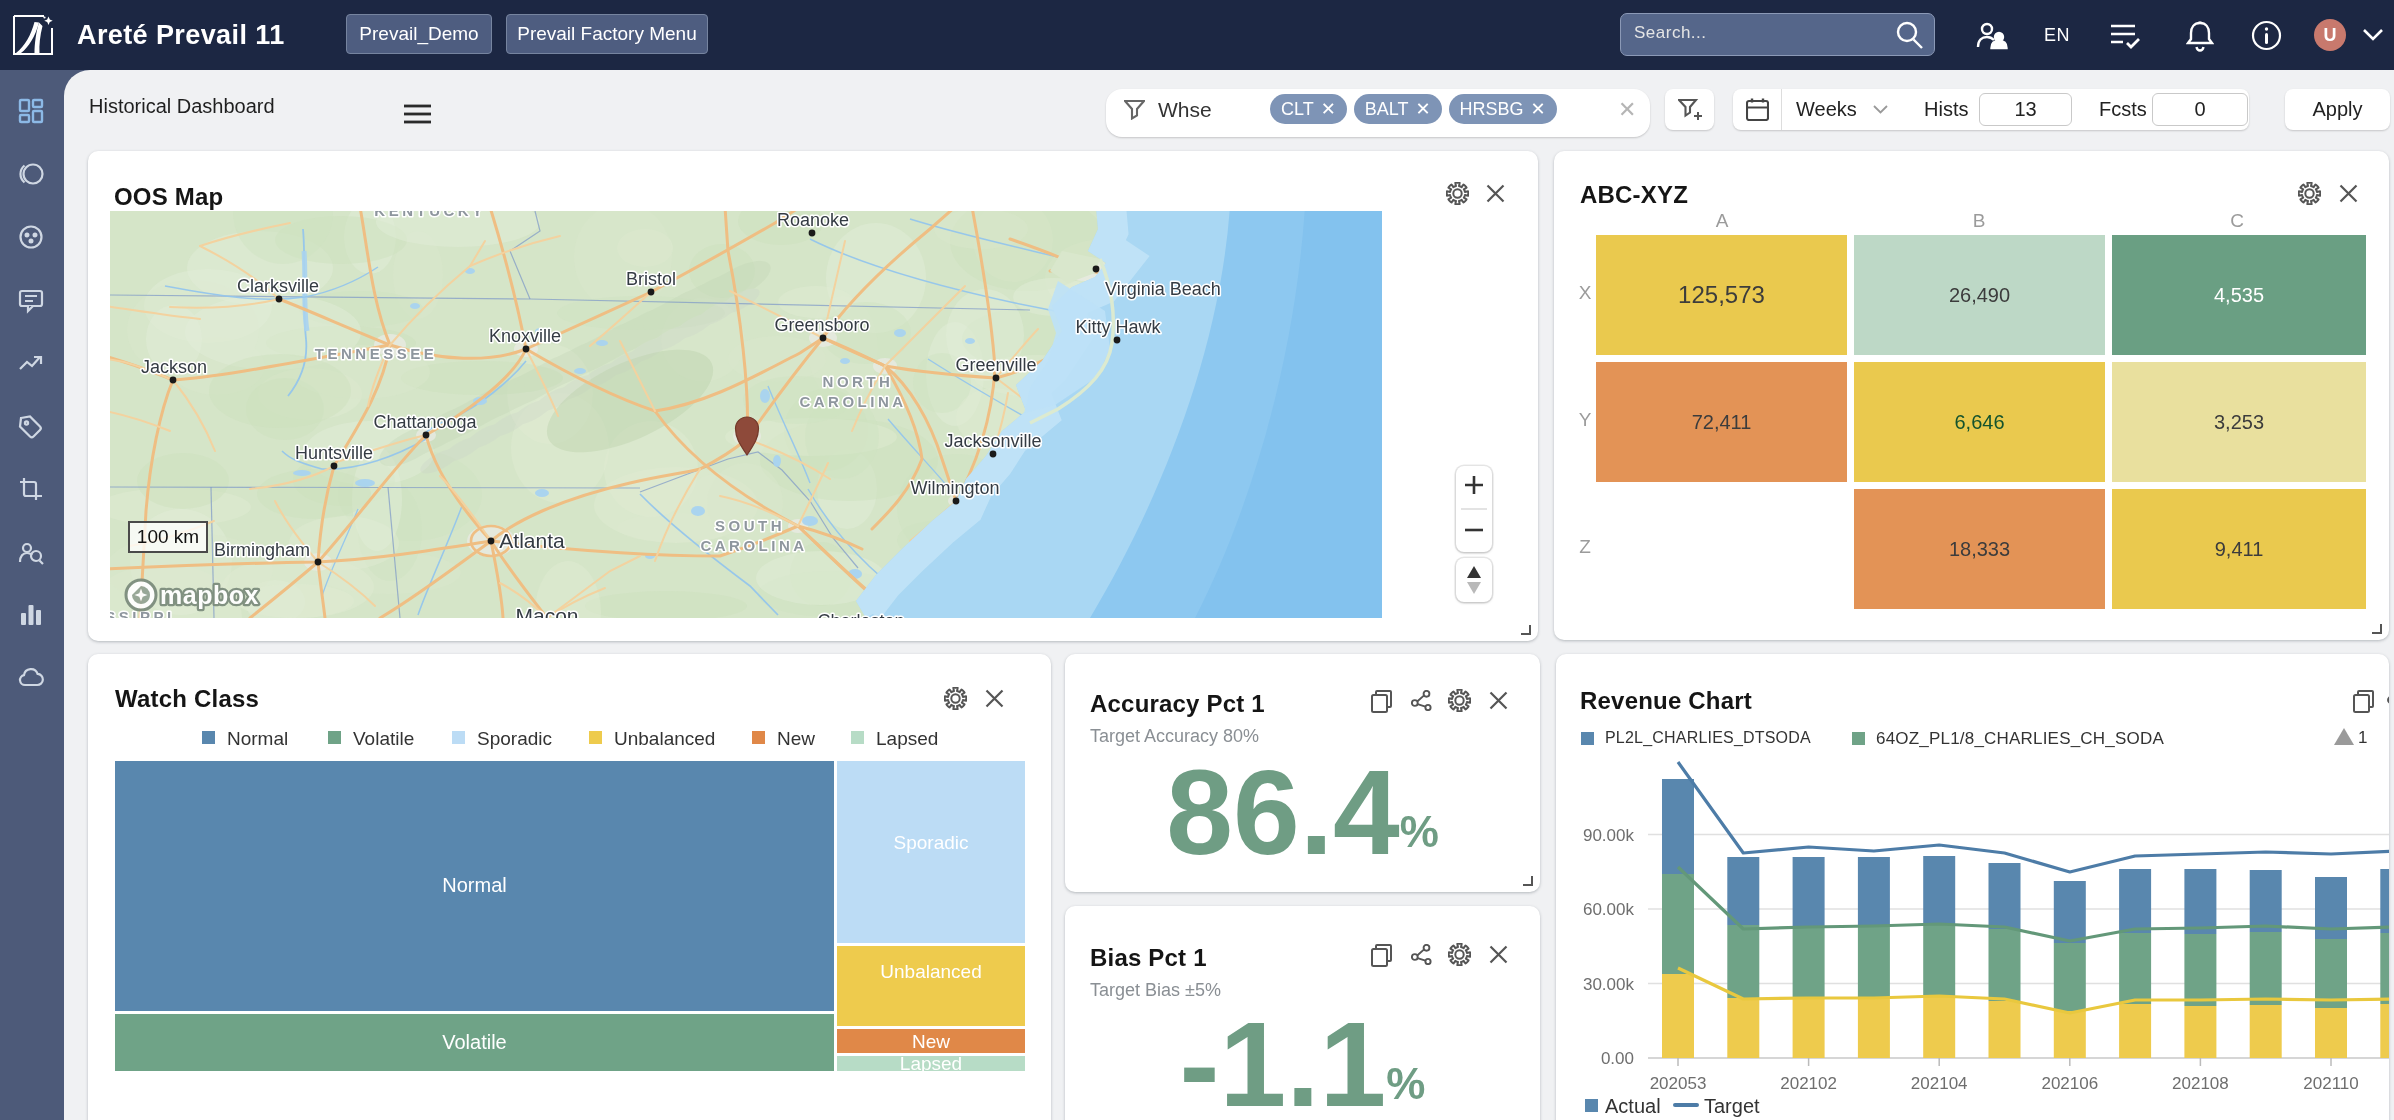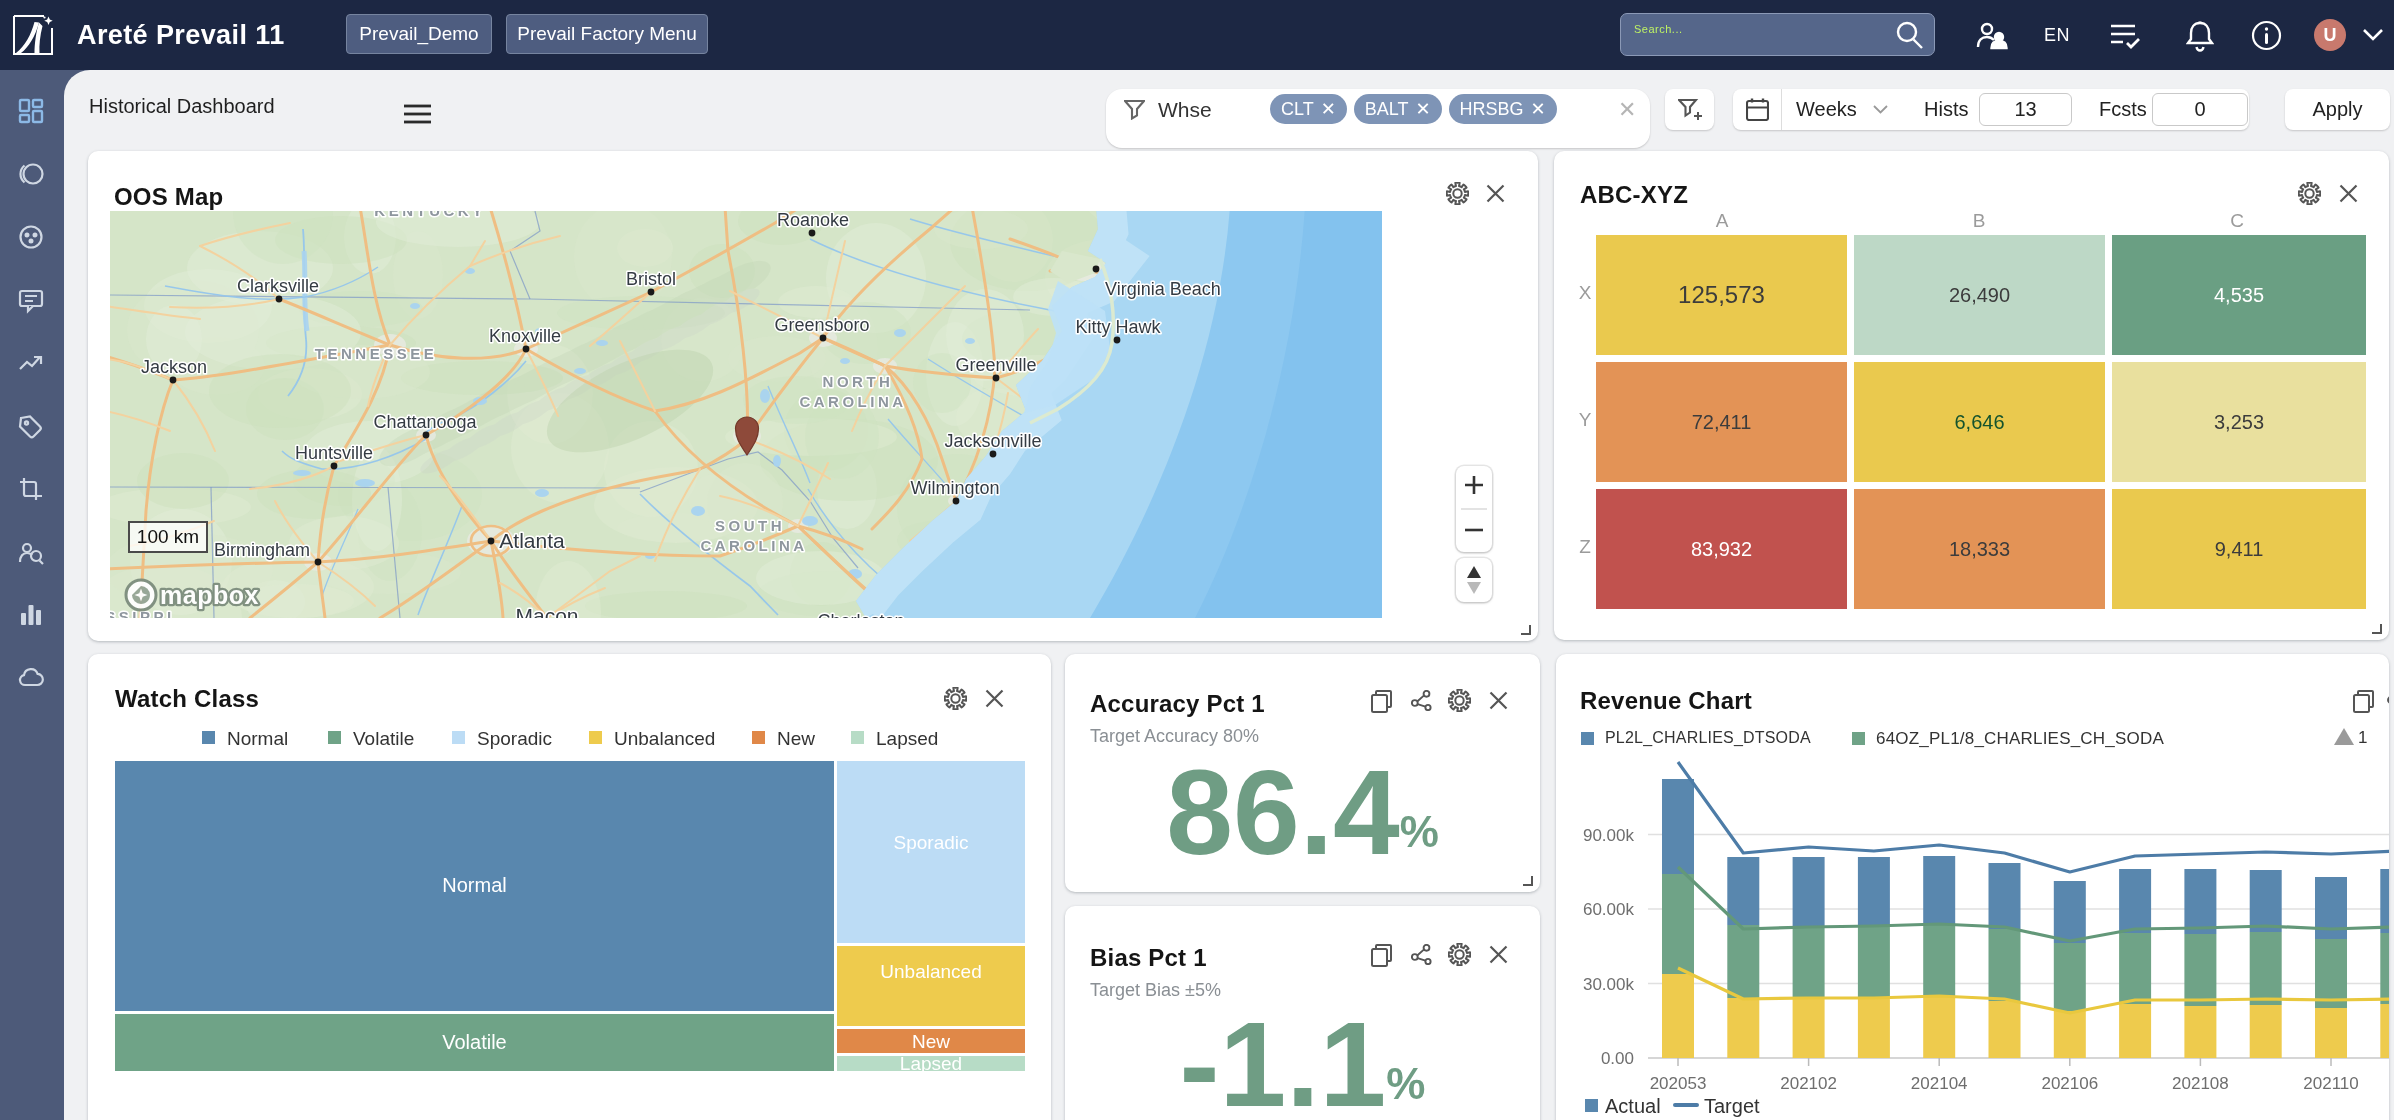--- a/index.html
+++ b/index.html
@@ -20,21 +20,21 @@
 <path d="M1,1 H31 M1,1 V39 H39 V13" stroke="#fff" stroke-width="2" fill="none"></path>
 <path d="M3,38 C12,31 18,20 21.5,7 L26,7.5 C22.5,21 15.5,32.5 8,38 Z" fill="#fff"></path>
 <path d="M21.5,38 C21.5,29 23,17 26,7.5 L29.5,11 C27,21 26,30 26.5,38 Z" fill="#fff"></path>
 <path d="M35.5,1.5 l1.3,2.9 2.9,1.3 -2.9,1.3 -1.3,2.9 -1.3,-2.9 -2.9,-1.3 2.9,-1.3 Z" fill="#fff"></path>
 <circle cx="31.5" cy="2.5" r="1.1" fill="#fff"></circle>
 </svg></div>
     <div class="abs" style="left:77px;top:20px;font-size:27px;font-weight:bold;color:#fff;letter-spacing:.4px;white-space:nowrap">Areté Prevail 11</div>
     <div class="tbtn" style="left:346px;width:146px">Prevail_Demo</div>
     <div class="tbtn" style="left:506px;width:202px">Prevail Factory Menu</div>
     <div class="abs" style="left:1620px;top:13px;width:315px;height:43px;background:#55668a;border:1.5px solid #8b99b6;border-radius:7px">
-<div class="abs" style="left:13px;top:9px;font-size:11px;color:#bef264;letter-spacing:.5px">Search...</div>
+<div class="abs" style="left:13px;top:9px;font-size:17px;color:#e5e5e5;letter-spacing:.5px">Search...</div>
 <svg class="abs" style="right:8px;top:6px" width="32" height="32" viewBox="0 0 32 32">
         <circle cx="13" cy="12" r="9" stroke="#fff" stroke-width="2.4" fill="none"></circle>
         <line x1="19.5" y1="19.5" x2="28" y2="28" stroke="#fff" stroke-width="2.4"></line>
       </svg>
 </div>
     <svg class="abs" style="left:1976px;top:20px" width="32" height="32" viewBox="0 0 32 32" fill="none" stroke="#fff" stroke-width="2.4">
 <circle cx="11" cy="9" r="5"></circle>
       <path d="M2,27 c0,-7 4,-10 9,-10 3,0 5,1 7,3"></path>
       <circle cx="23" cy="17" r="4" fill="#fff"></circle>
       <path d="M15.5,28 c0,-5 3.5,-7 7.5,-7 4,0 7.5,2 7.5,7 Z" fill="#fff"></path>
@@ -134,21 +134,21 @@
 <div class="main"></div>
 
 <div class="abs" style="left:89px;top:95px;font-size:20px;font-weight:normal;color:#1f1f1f;white-space:nowrap">Historical Dashboard</div>
 <svg class="abs" style="left:404px;top:104px" width="27" height="20" viewBox="0 0 27 20">
     <g stroke="#2a2a2a" stroke-width="2.8">
       <line x1="0" y1="2" x2="27" y2="2"></line>
       <line x1="0" y1="10" x2="27" y2="10"></line>
       <line x1="0" y1="18" x2="27" y2="18"></line>
     </g>
   </svg>
-<div class="abs" style="left:1106px;top:89px;width:544px;height:59px;background:#fff;border-radius:16px;box-shadow:0 1px 2px rgba(0,0,0,.18)">
+<div class="abs" style="left:1106px;top:89px;width:544px;height:48px;background:#fff;border-radius:16px;box-shadow:0 1px 2px rgba(0,0,0,.18)">
 <svg class="abs" style="left:18px;top:11px" width="21" height="20" viewBox="0 0 21 20" fill="none" stroke="#666" stroke-width="2.1">
       <path d="M1,1 H20 L13,9 V15.5 L8,18.5 V9 Z"></path>
     </svg>
 <div class="abs" style="left:52px;top:9px;font-size:21px;color:#333">Whse</div>
 <div class="abs" style="left:164px;top:5px;white-space:nowrap">
 <span class="pill">CLT<span class="x">✕</span></span><span class="pill">BALT<span class="x">✕</span></span><span class="pill">HRSBG<span class="x">✕</span></span>
 </div>
 <div class="abs" style="left:512px;top:8px;font-size:22px;color:#b5b5b5">✕</div>
 </div>
 <div class="abs" style="left:1665px;top:89px;width:49px;height:41px;background:#fff;border-radius:8px;box-shadow:0 1px 2px rgba(0,0,0,.18)">
@@ -518,21 +518,20 @@
     <div class="abs" style="left:663px;top:59px;width:40px;text-align:center;font-size:19px;color:#9b9b9b">C</div>
     <div class="abs" style="left:19px;top:131px;width:24px;text-align:center;font-size:19px;color:#9b9b9b">X</div>
     <div class="abs" style="left:19px;top:258px;width:24px;text-align:center;font-size:19px;color:#9b9b9b">Y</div>
     <div class="abs" style="left:19px;top:385px;width:24px;text-align:center;font-size:19px;color:#9b9b9b">Z</div>
     <div class="abs" style="left:42px;top:84px;width:251px;height:120px;background:#eac94e;color:#3c3c3c;font-size:24px;display:flex;align-items:center;justify-content:center">125,573</div>
     <div class="abs" style="left:300px;top:84px;width:251px;height:120px;background:#bdd8c6;color:#3c3c3c;font-size:20px;display:flex;align-items:center;justify-content:center">26,490</div>
     <div class="abs" style="left:558px;top:84px;width:254px;height:120px;background:#6a9f83;color:#fff;font-size:20px;display:flex;align-items:center;justify-content:center">4,535</div>
     <div class="abs" style="left:42px;top:211px;width:251px;height:120px;background:#e39356;color:#3c3c3c;font-size:20px;display:flex;align-items:center;justify-content:center">72,411</div>
     <div class="abs" style="left:300px;top:211px;width:251px;height:120px;background:#eac94e;color:#14532d;font-size:20px;display:flex;align-items:center;justify-content:center">6,646</div>
     <div class="abs" style="left:558px;top:211px;width:254px;height:120px;background:#e9e09e;color:#3c3c3c;font-size:20px;display:flex;align-items:center;justify-content:center">3,253</div>
-    <div class="abs" style="left:42px;top:338px;width:251px;height:120px;background:#c1524e;color:#fff;font-size:20px;display:flex;align-items:center;justify-content:center">83,932</div>
     <div class="abs" style="left:300px;top:338px;width:251px;height:120px;background:#e39356;color:#3c3c3c;font-size:20px;display:flex;align-items:center;justify-content:center">18,333</div>
     <div class="abs" style="left:558px;top:338px;width:254px;height:120px;background:#eac94e;color:#3c3c3c;font-size:20px;display:flex;align-items:center;justify-content:center">9,411</div>
     <svg class="abs" style="right:7px;bottom:6px" width="11" height="11" viewBox="0 0 11 11">
       <path d="M1,10 H10 V1" fill="none" stroke="#555" stroke-width="2"></path>
     </svg>
   </div>
 
 <div class="card" style="left:88px;top:654px;width:963px;height:480px">
     <div class="abs ctitle" style="left:27px;top:31px">Watch Class</div>
     <svg class="abs" style="left:856px;top:33px" width="23" height="23" viewBox="0 0 23 23">

